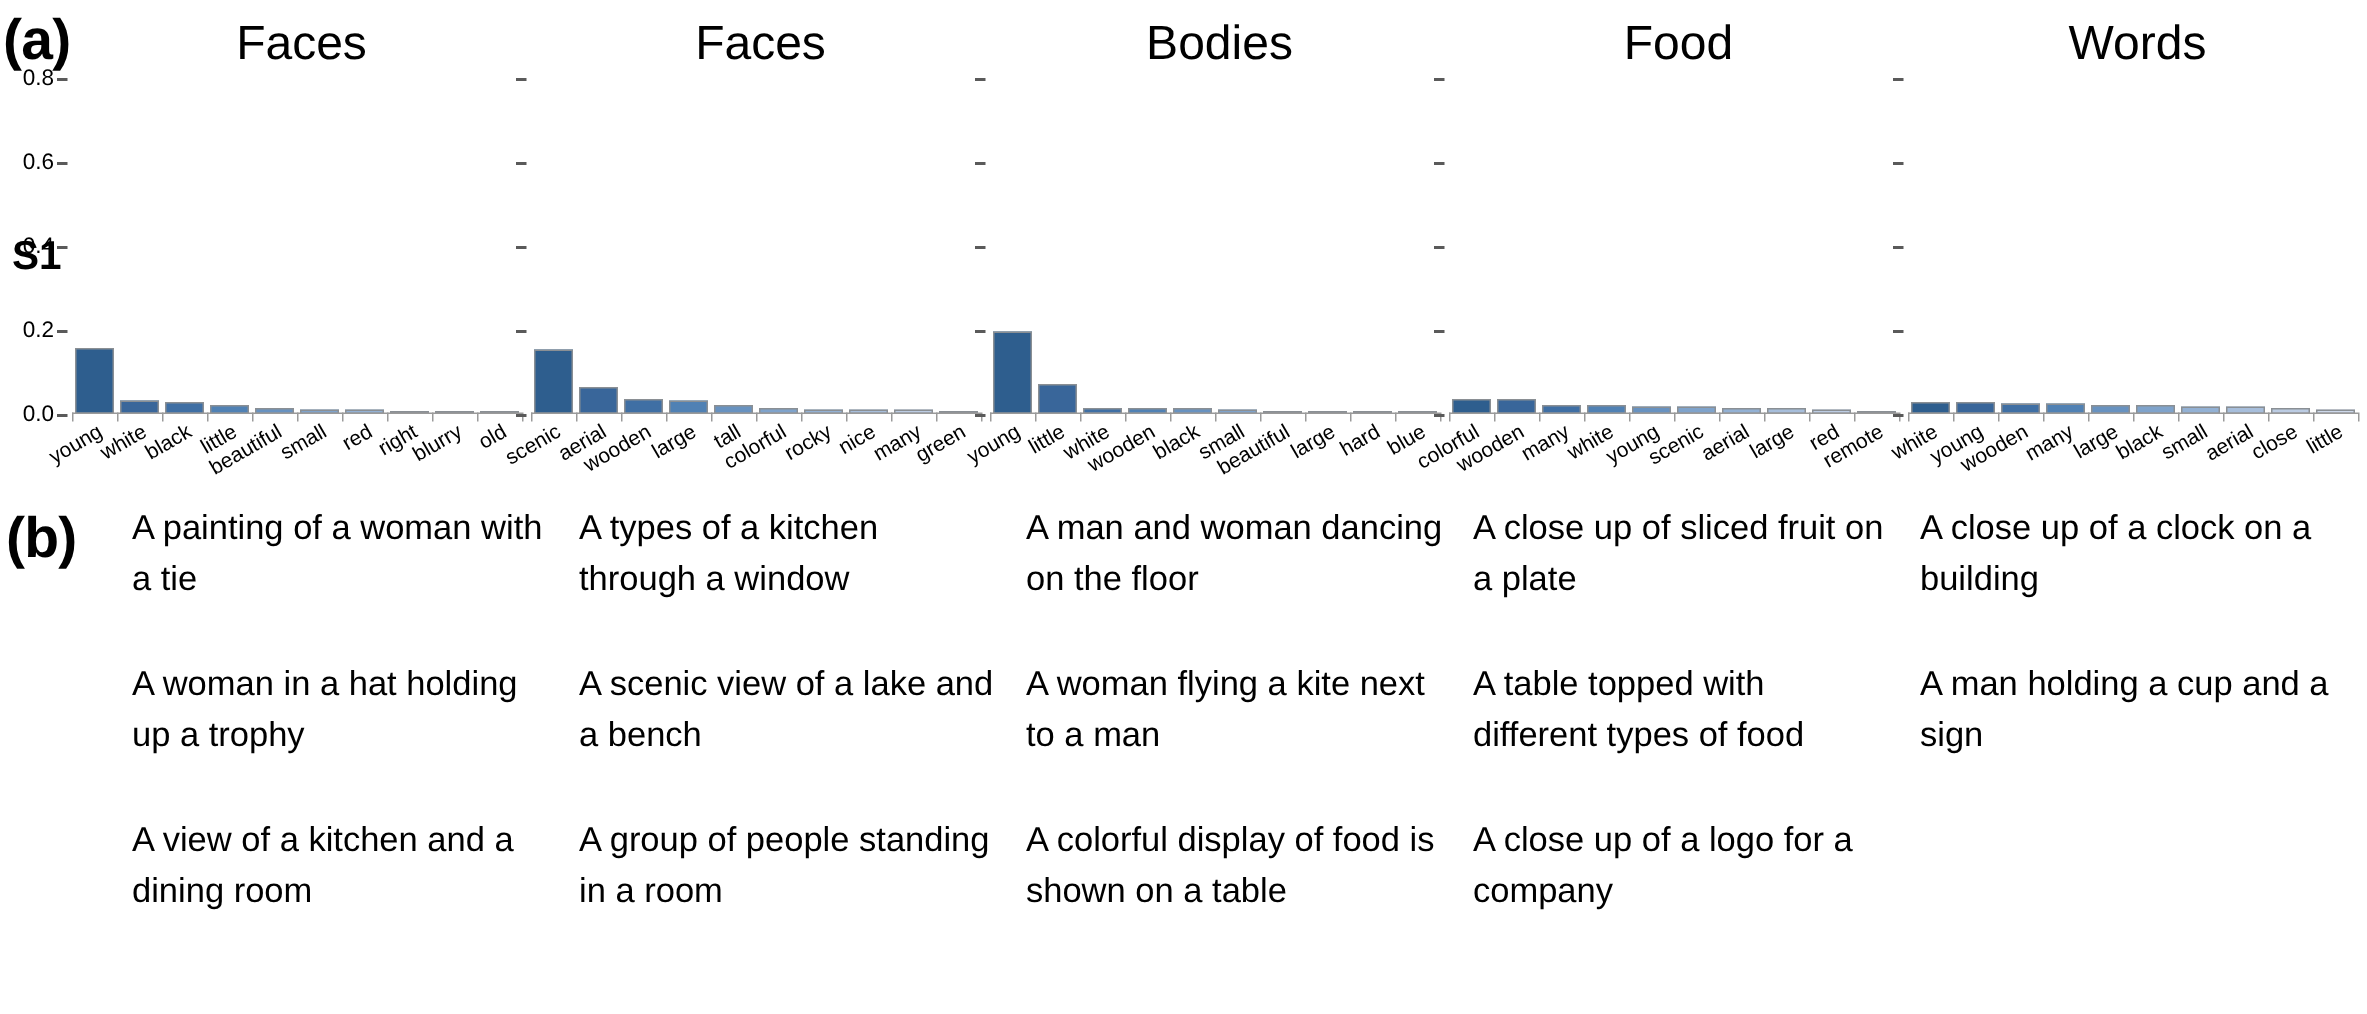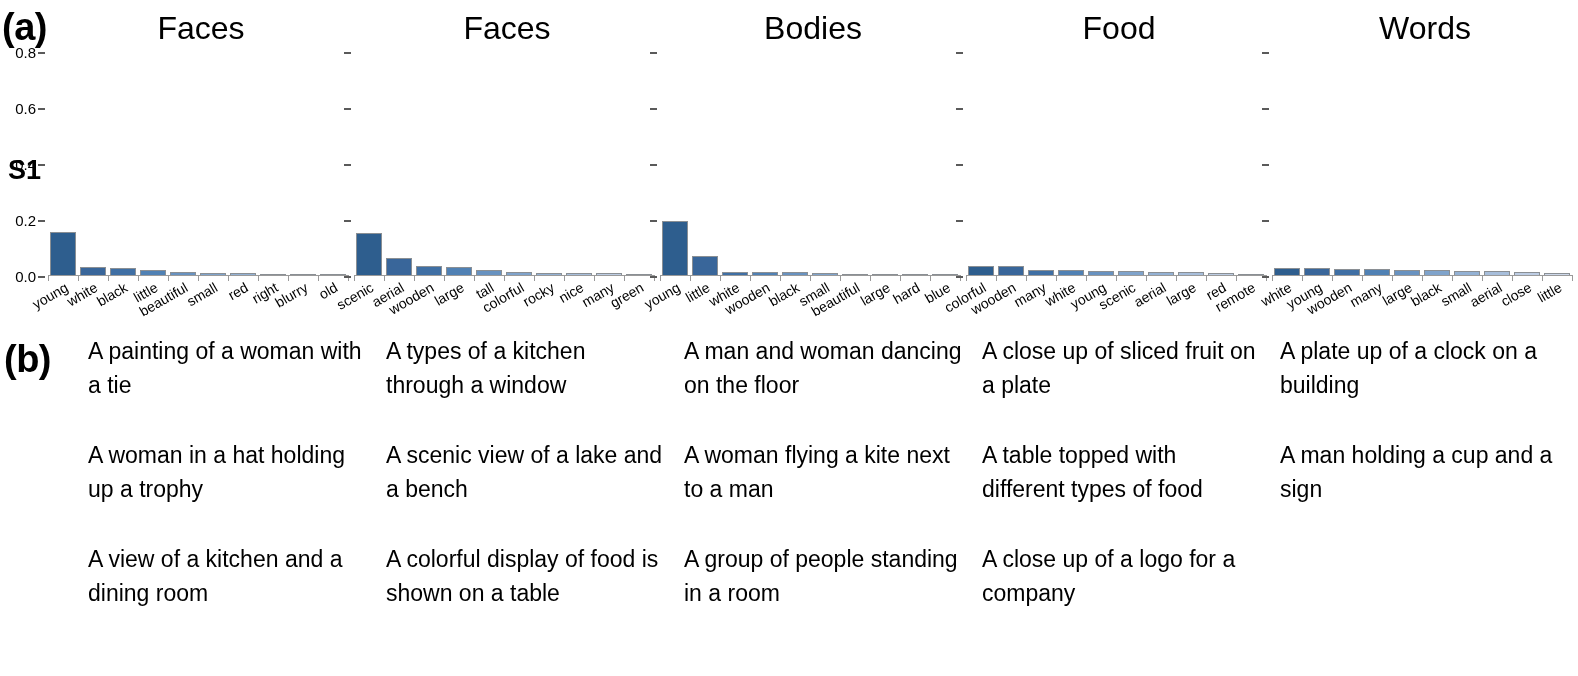--- a/index.html
+++ b/index.html
@@ -622,23 +622,23 @@
         </div>
       </div>
     </div>
   </div>
 
 <div id="captions">
     <div class="caption-cell">A painting of a woman with a tie</div>
     <div class="caption-cell">A types of a kitchen through a window</div>
     <div class="caption-cell">A man and woman dancing on the floor</div>
     <div class="caption-cell">A close up of sliced fruit on a plate</div>
-    <div class="caption-cell caption-col-4">A plate up of a clock on a building</div>
+    <div class="caption-cell caption-col-4">A close up of a clock on a building</div>
     <div class="caption-cell">A woman in a hat holding up a trophy</div>
     <div class="caption-cell">A scenic view of a lake and a bench</div>
     <div class="caption-cell">A woman flying a kite next to a man</div>
     <div class="caption-cell">A table topped with different types of food</div>
     <div class="caption-cell caption-col-4">A man holding a cup and a sign</div>
     <div class="caption-cell">A view of a kitchen and a dining room</div>
+    <div class="caption-cell">A group of people standing in a room</div>
     <div class="caption-cell">A colorful display of food is shown on a table</div>
-    <div class="caption-cell">A group of people standing in a room</div>
     <div class="caption-cell caption-col-4">A close up of a logo for a company</div>
   </div>
 
 </body></html>

